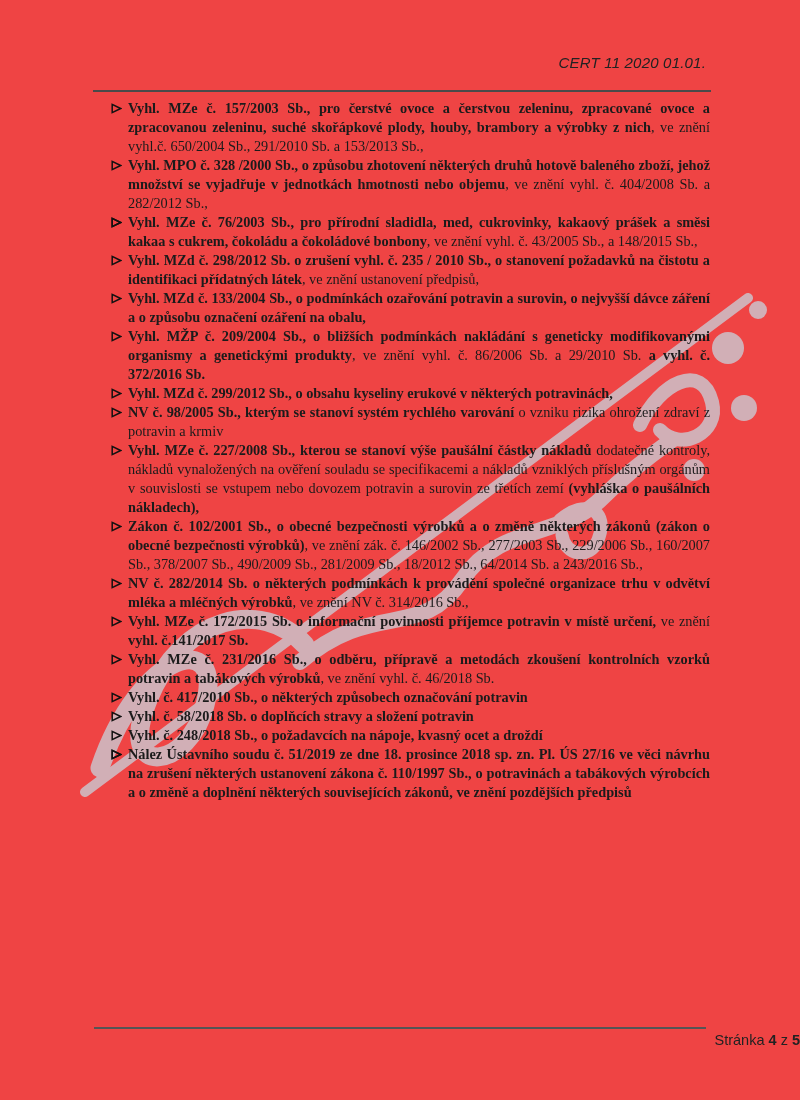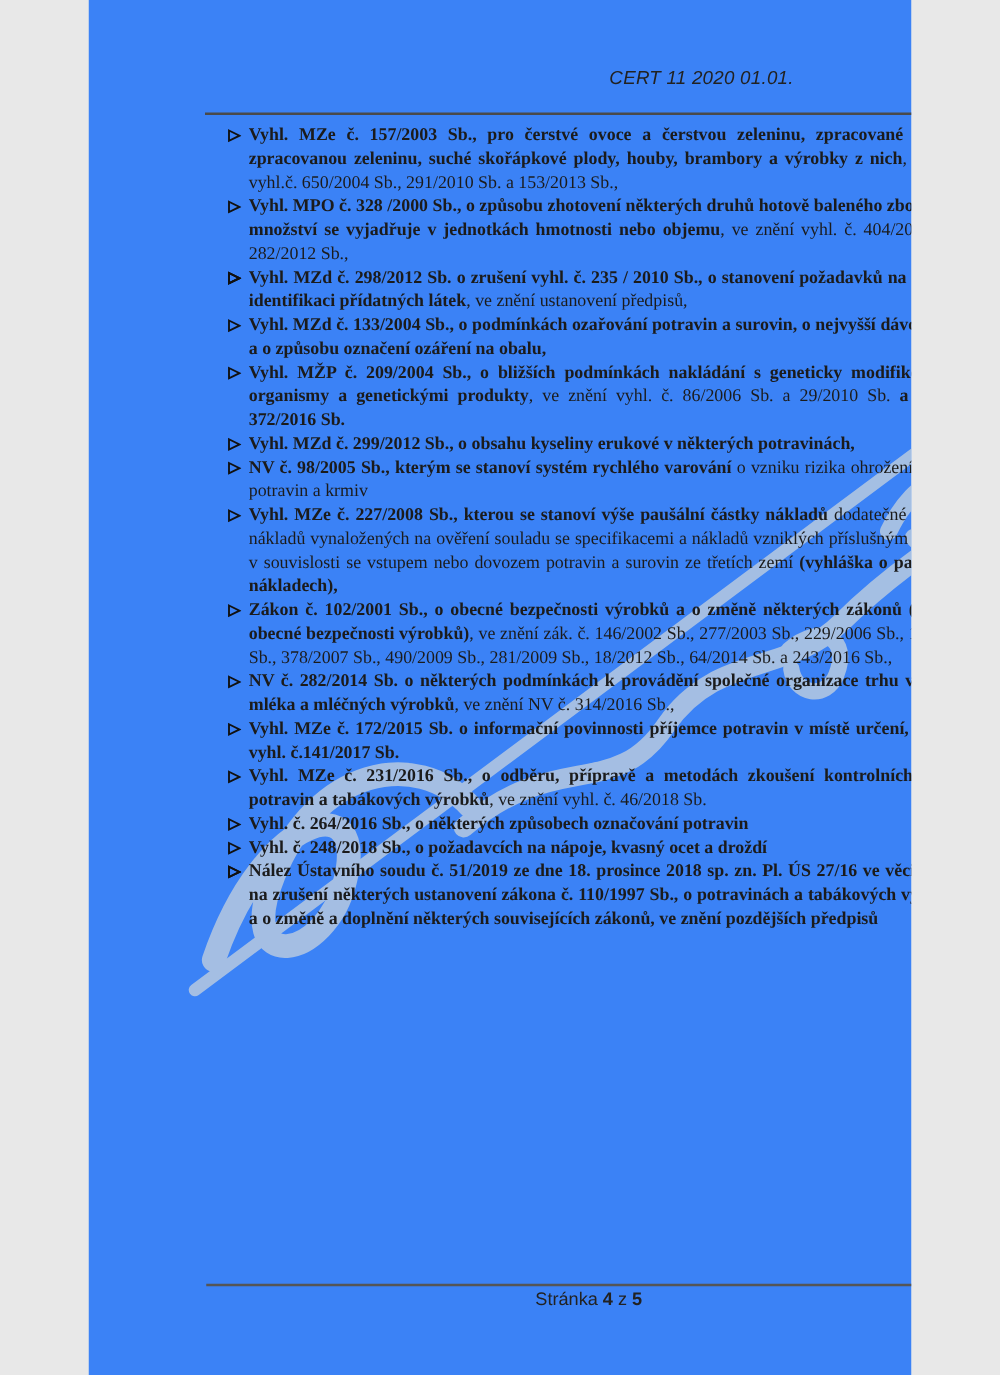--- a/index.html
+++ b/index.html
@@ -1,20 +1,20 @@
 <!DOCTYPE html>
 <html><head>
 <meta charset="utf-8">
 <style>
   html,body{margin:0;padding:0;background:#e8e8e8;}
   .page{
     position:relative;
-    width:658px;height:1100px;
+    width:800px;height:1100px;
     margin:0 auto;
-    background:#3b82f6;
+    background:#ef4444;
     overflow:hidden;
     font-family:"Liberation Serif", serif;
     color:#1b1b1b;
   }
   
   .watermark{
     position:absolute;left:0;top:0;z-index:0;
     pointer-events:none;
   }
   .header-code{
@@ -43,21 +43,21 @@
     width:11px;height:11px;line-height:0;
   }
   .b{font-weight:bold;}
   .n{font-weight:normal;}
   .footer-rule{
     position:absolute;top:1027px;left:94px;width:612px;height:2px;
     background:#555;z-index:2;
   }
   .footer{
     position:absolute;top:1032px;left:0;width:800px;z-index:2;
-    text-align:center;
+    text-align:right;
     font-family:"Liberation Sans", sans-serif;
     font-size:14.5px;color:#222;
   }
   .footer .b{font-weight:bold;}
 </style>
 </head>
 <body>
 
 <div class="page">
 
@@ -86,21 +86,21 @@
             <path d="M1.2 1.4 L9.6 5.5 L1.2 9.6 Z" fill="none" stroke="#111" stroke-width="1.5" stroke-linejoin="miter"></path>
           </svg></span><span><span class="b">Vyhl. MZe č. 157/2003 Sb., pro čerstvé ovoce a čerstvou zeleninu, zpracované ovoce a zpracovanou zeleninu, suché skořápkové plody, houby, brambory a výrobky z nich</span><span class="n">, ve znění vyhl.č. 650/2004 Sb., 291/2010 Sb. a 153/2013 Sb.,</span></span></div>
       <div class="item"><span class="marker"><svg width="11" height="11" viewBox="0 0 11 11">
             <path d="M1.2 1.4 L9.6 5.5 L1.2 9.6 Z" fill="none" stroke="#111" stroke-width="1.5" stroke-linejoin="miter"></path>
           </svg></span><span><span class="b">Vyhl. MPO č. 328 /2000 Sb., o způsobu zhotovení některých druhů hotově baleného zboží, jehož množství se vyjadřuje v jednotkách hmotnosti nebo objemu</span><span class="n">, ve znění vyhl. č. 404/2008 Sb. a 282/2012 Sb.,</span></span></div>
       <div class="item"><span class="marker"><svg width="11" height="11" viewBox="0 0 11 11">
             <path d="M1.2 1.4 L9.6 5.5 L1.2 9.6 Z" fill="none" stroke="#111" stroke-width="1.5" stroke-linejoin="miter"></path>
           </svg></span></div>
       <div class="item"><span class="marker"><svg width="11" height="11" viewBox="0 0 11 11">
             <path d="M1.2 1.4 L9.6 5.5 L1.2 9.6 Z" fill="none" stroke="#111" stroke-width="1.5" stroke-linejoin="miter"></path>
-          </svg></span></div>
+          </svg></span><span><span class="b">Vyhl. MZe č. 76/2003 Sb., pro přírodní sladidla, med, cukrovinky, kakaový prášek a směsi kakaa s cukrem, čokoládu a čokoládové bonbony</span><span class="n">, ve znění vyhl. č. 43/2005 Sb., a 148/2015 Sb.,</span></span></div>
       <div class="item"><span class="marker"><svg width="11" height="11" viewBox="0 0 11 11">
             <path d="M1.2 1.4 L9.6 5.5 L1.2 9.6 Z" fill="none" stroke="#111" stroke-width="1.5" stroke-linejoin="miter"></path>
           </svg></span><span><span class="b">Vyhl. MZd č. 298/2012 Sb. o zrušení vyhl. č. 235 / 2010 Sb., o stanovení požadavků na čistotu a identifikaci přídatných látek</span><span class="n">, ve znění ustanovení předpisů,</span></span></div>
       <div class="item"><span class="marker"><svg width="11" height="11" viewBox="0 0 11 11">
             <path d="M1.2 1.4 L9.6 5.5 L1.2 9.6 Z" fill="none" stroke="#111" stroke-width="1.5" stroke-linejoin="miter"></path>
           </svg></span><span><span class="b">Vyhl. MZd č. 133/2004 Sb., o podmínkách ozařování potravin a surovin, o nejvyšší dávce záření a o způsobu označení ozáření na obalu,</span></span></div>
       <div class="item"><span class="marker"><svg width="11" height="11" viewBox="0 0 11 11">
             <path d="M1.2 1.4 L9.6 5.5 L1.2 9.6 Z" fill="none" stroke="#111" stroke-width="1.5" stroke-linejoin="miter"></path>
           </svg></span><span><span class="b">Vyhl. MŽP č. 209/2004 Sb., o bližších podmínkách nakládání s geneticky modifikovanými organismy a genetickými produkty</span><span class="n">, ve znění vyhl. č. 86/2006 Sb. a 29/2010 Sb. </span><span class="b">a vyhl. č. 372/2016 Sb.</span></span></div>
       <div class="item"><span class="marker"><svg width="11" height="11" viewBox="0 0 11 11">
@@ -119,21 +119,24 @@
             <path d="M1.2 1.4 L9.6 5.5 L1.2 9.6 Z" fill="none" stroke="#111" stroke-width="1.5" stroke-linejoin="miter"></path>
           </svg></span><span><span class="b">NV č. 282/2014 Sb. o některých podmínkách k provádění společné organizace trhu v odvětví mléka a mléčných výrobků</span><span class="n">, ve znění NV č. 314/2016 Sb.,</span></span></div>
       <div class="item"><span class="marker"><svg width="11" height="11" viewBox="0 0 11 11">
             <path d="M1.2 1.4 L9.6 5.5 L1.2 9.6 Z" fill="none" stroke="#111" stroke-width="1.5" stroke-linejoin="miter"></path>
           </svg></span><span><span class="b">Vyhl. MZe č. 172/2015 Sb. o informační povinnosti příjemce potravin v místě určení,</span><span class="n"> ve znění </span><span class="b">vyhl. č.141/2017 Sb.</span></span></div>
       <div class="item"><span class="marker"><svg width="11" height="11" viewBox="0 0 11 11">
             <path d="M1.2 1.4 L9.6 5.5 L1.2 9.6 Z" fill="none" stroke="#111" stroke-width="1.5" stroke-linejoin="miter"></path>
           </svg></span><span><span class="b">Vyhl. MZe č. 231/2016 Sb., o odběru, přípravě a metodách zkoušení kontrolních vzorků potravin a tabákových výrobků</span><span class="n">, ve znění vyhl. č. 46/2018 Sb.</span></span></div>
       <div class="item"><span class="marker"><svg width="11" height="11" viewBox="0 0 11 11">
             <path d="M1.2 1.4 L9.6 5.5 L1.2 9.6 Z" fill="none" stroke="#111" stroke-width="1.5" stroke-linejoin="miter"></path>
-          </svg></span><span><span class="b">Vyhl. č. 264/2016 Sb., o některých způsobech označování potravin</span></span></div>
+          </svg></span><span><span class="b">Vyhl. č. 417/2010 Sb., o některých způsobech označování potravin</span></span></div>
+      <div class="item"><span class="marker"><svg width="11" height="11" viewBox="0 0 11 11">
+            <path d="M1.2 1.4 L9.6 5.5 L1.2 9.6 Z" fill="none" stroke="#111" stroke-width="1.5" stroke-linejoin="miter"></path>
+          </svg></span><span><span class="b">Vyhl. č. 58/2018 Sb. o doplňcích stravy a složení potravin</span></span></div>
       <div class="item"><span class="marker"><svg width="11" height="11" viewBox="0 0 11 11">
             <path d="M1.2 1.4 L9.6 5.5 L1.2 9.6 Z" fill="none" stroke="#111" stroke-width="1.5" stroke-linejoin="miter"></path>
           </svg></span><span><span class="b">Vyhl. č. 248/2018 Sb., o požadavcích na nápoje, kvasný ocet a droždí</span></span></div>
       <div class="item"><span class="marker"><svg width="11" height="11" viewBox="0 0 11 11">
             <path d="M1.2 1.4 L9.6 5.5 L1.2 9.6 Z" fill="none" stroke="#111" stroke-width="1.5" stroke-linejoin="miter"></path>
           </svg></span></div>
       <div class="item"><span class="marker"><svg width="11" height="11" viewBox="0 0 11 11">
             <path d="M1.2 1.4 L9.6 5.5 L1.2 9.6 Z" fill="none" stroke="#111" stroke-width="1.5" stroke-linejoin="miter"></path>
           </svg></span><span><span class="b">Nález Ústavního soudu č. 51/2019 ze dne 18. prosince 2018 sp. zn. Pl. ÚS 27/16 ve věci návrhu na zrušení některých ustanovení zákona č. 110/1997 Sb., o potravinách a tabákových výrobcích a o změně a doplnění některých souvisejících zákonů, ve znění pozdějších předpisů</span></span></div>
     </div>

